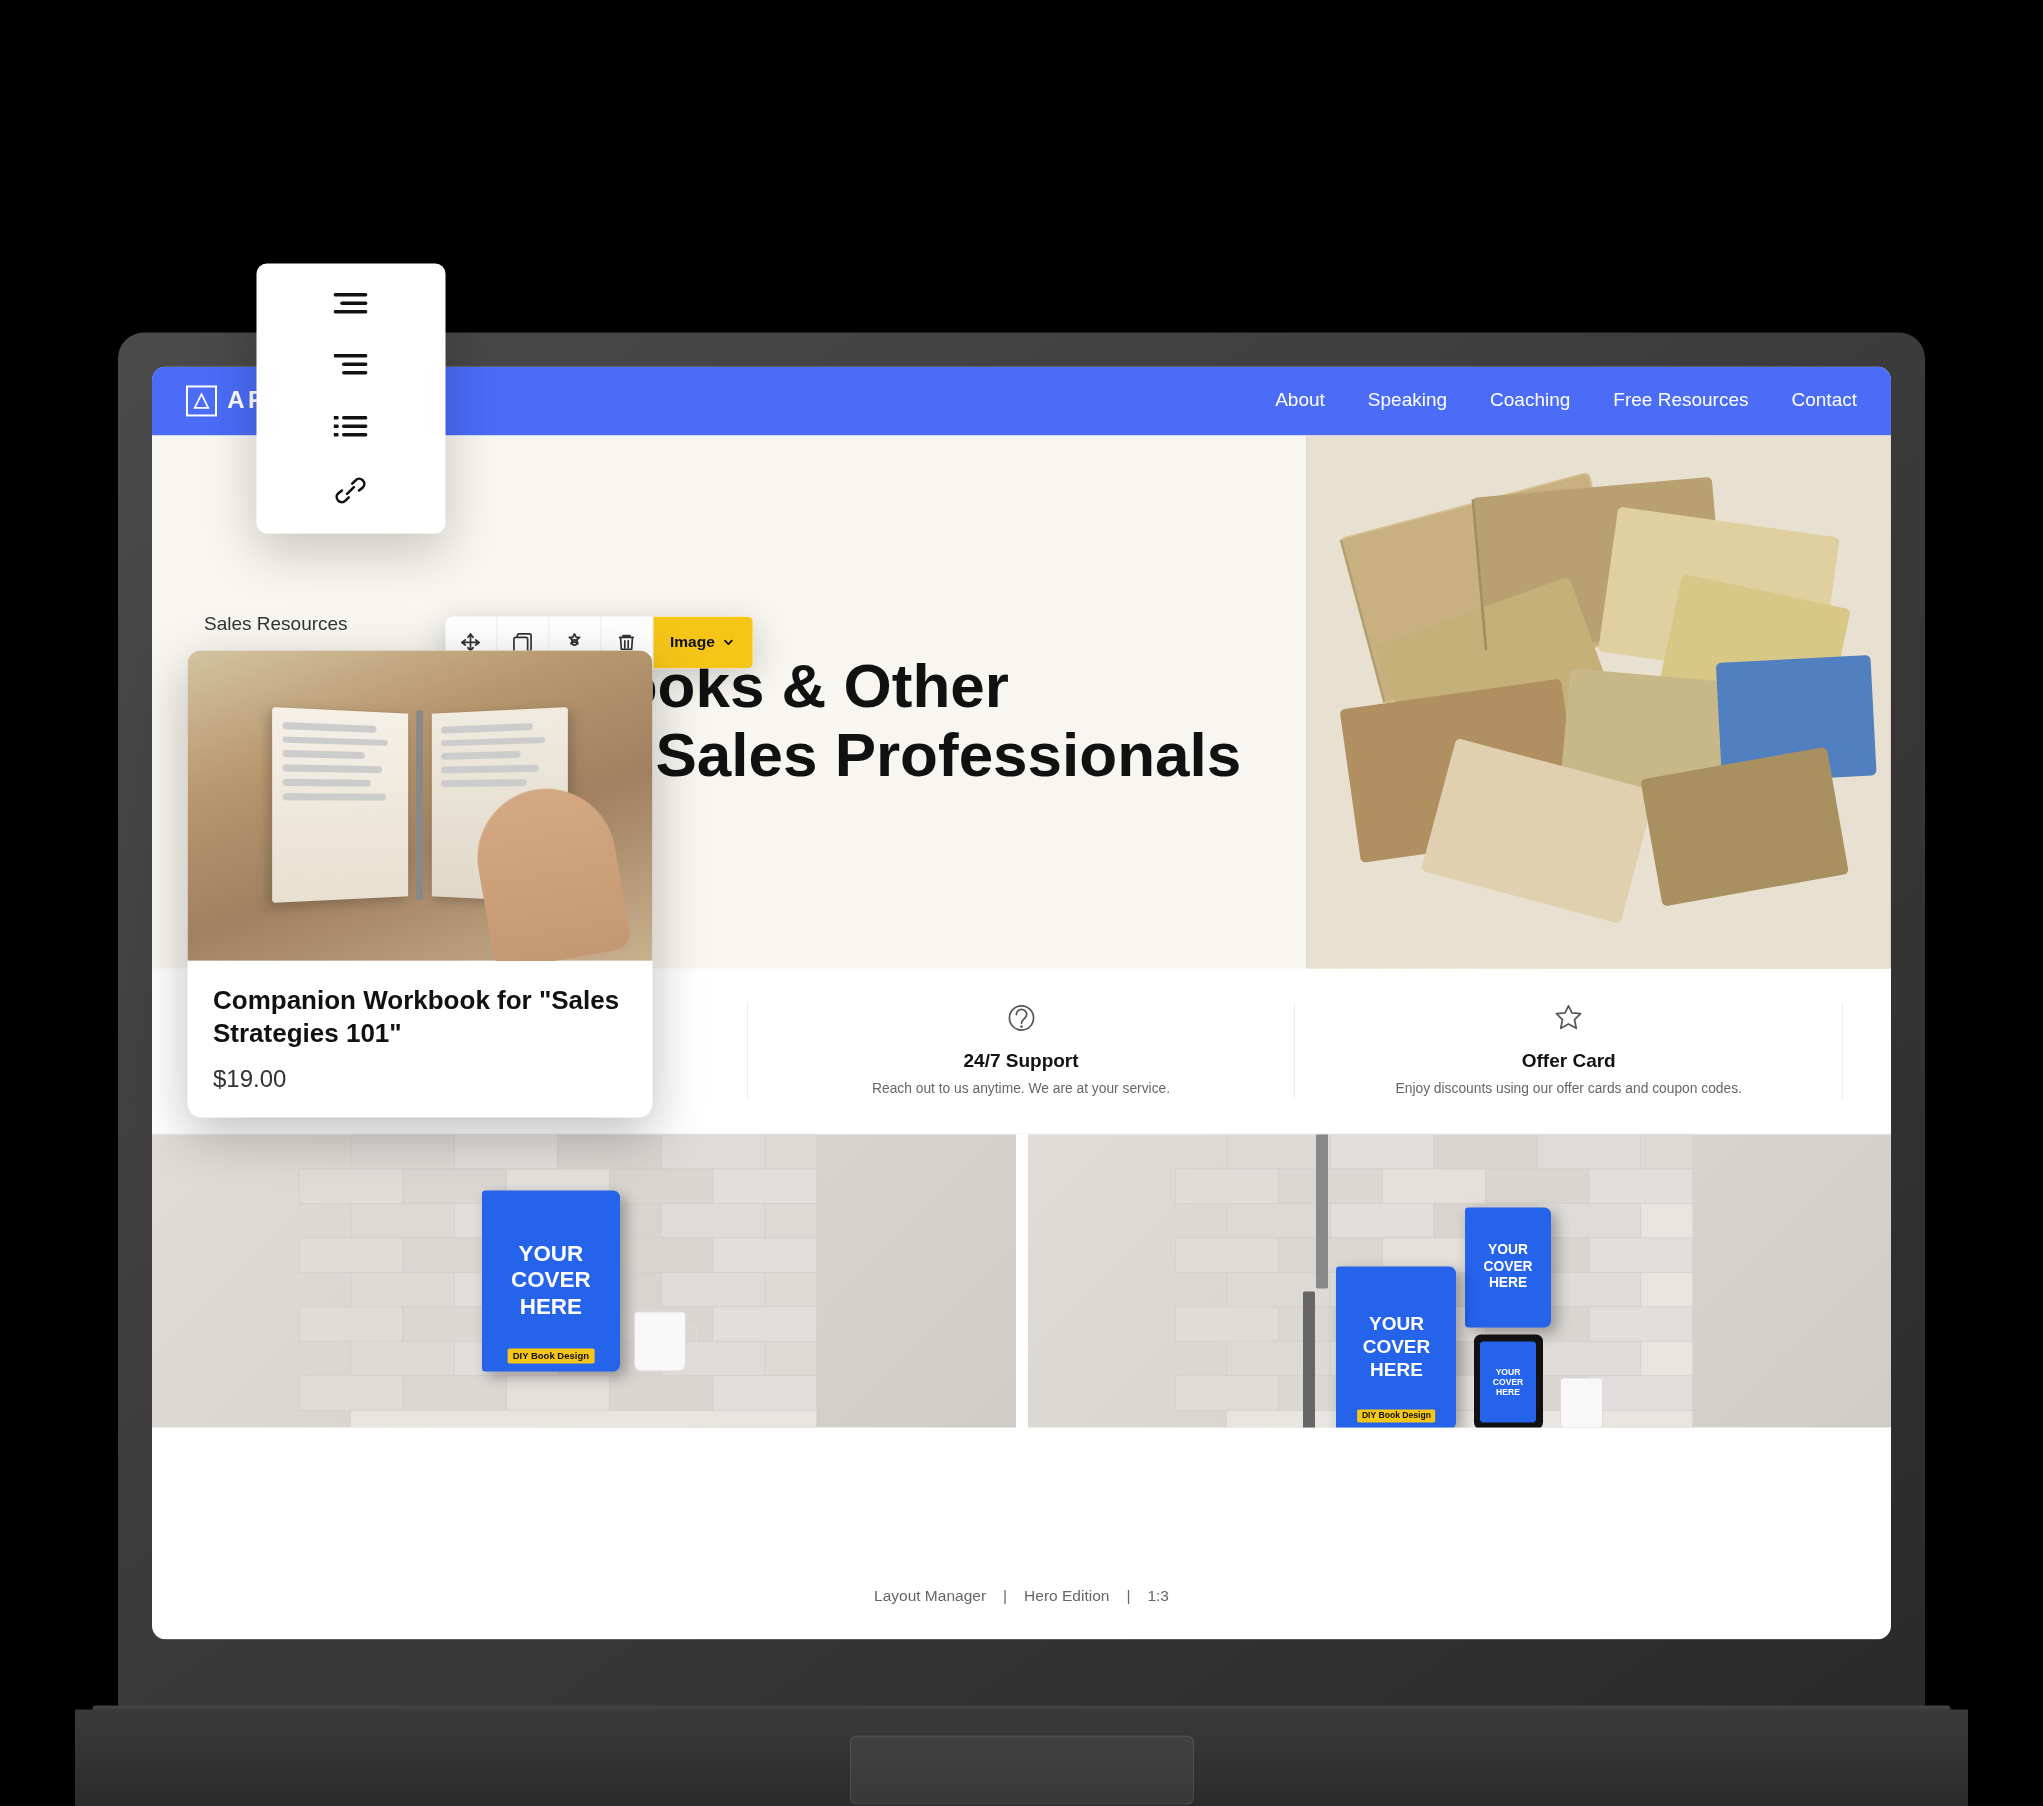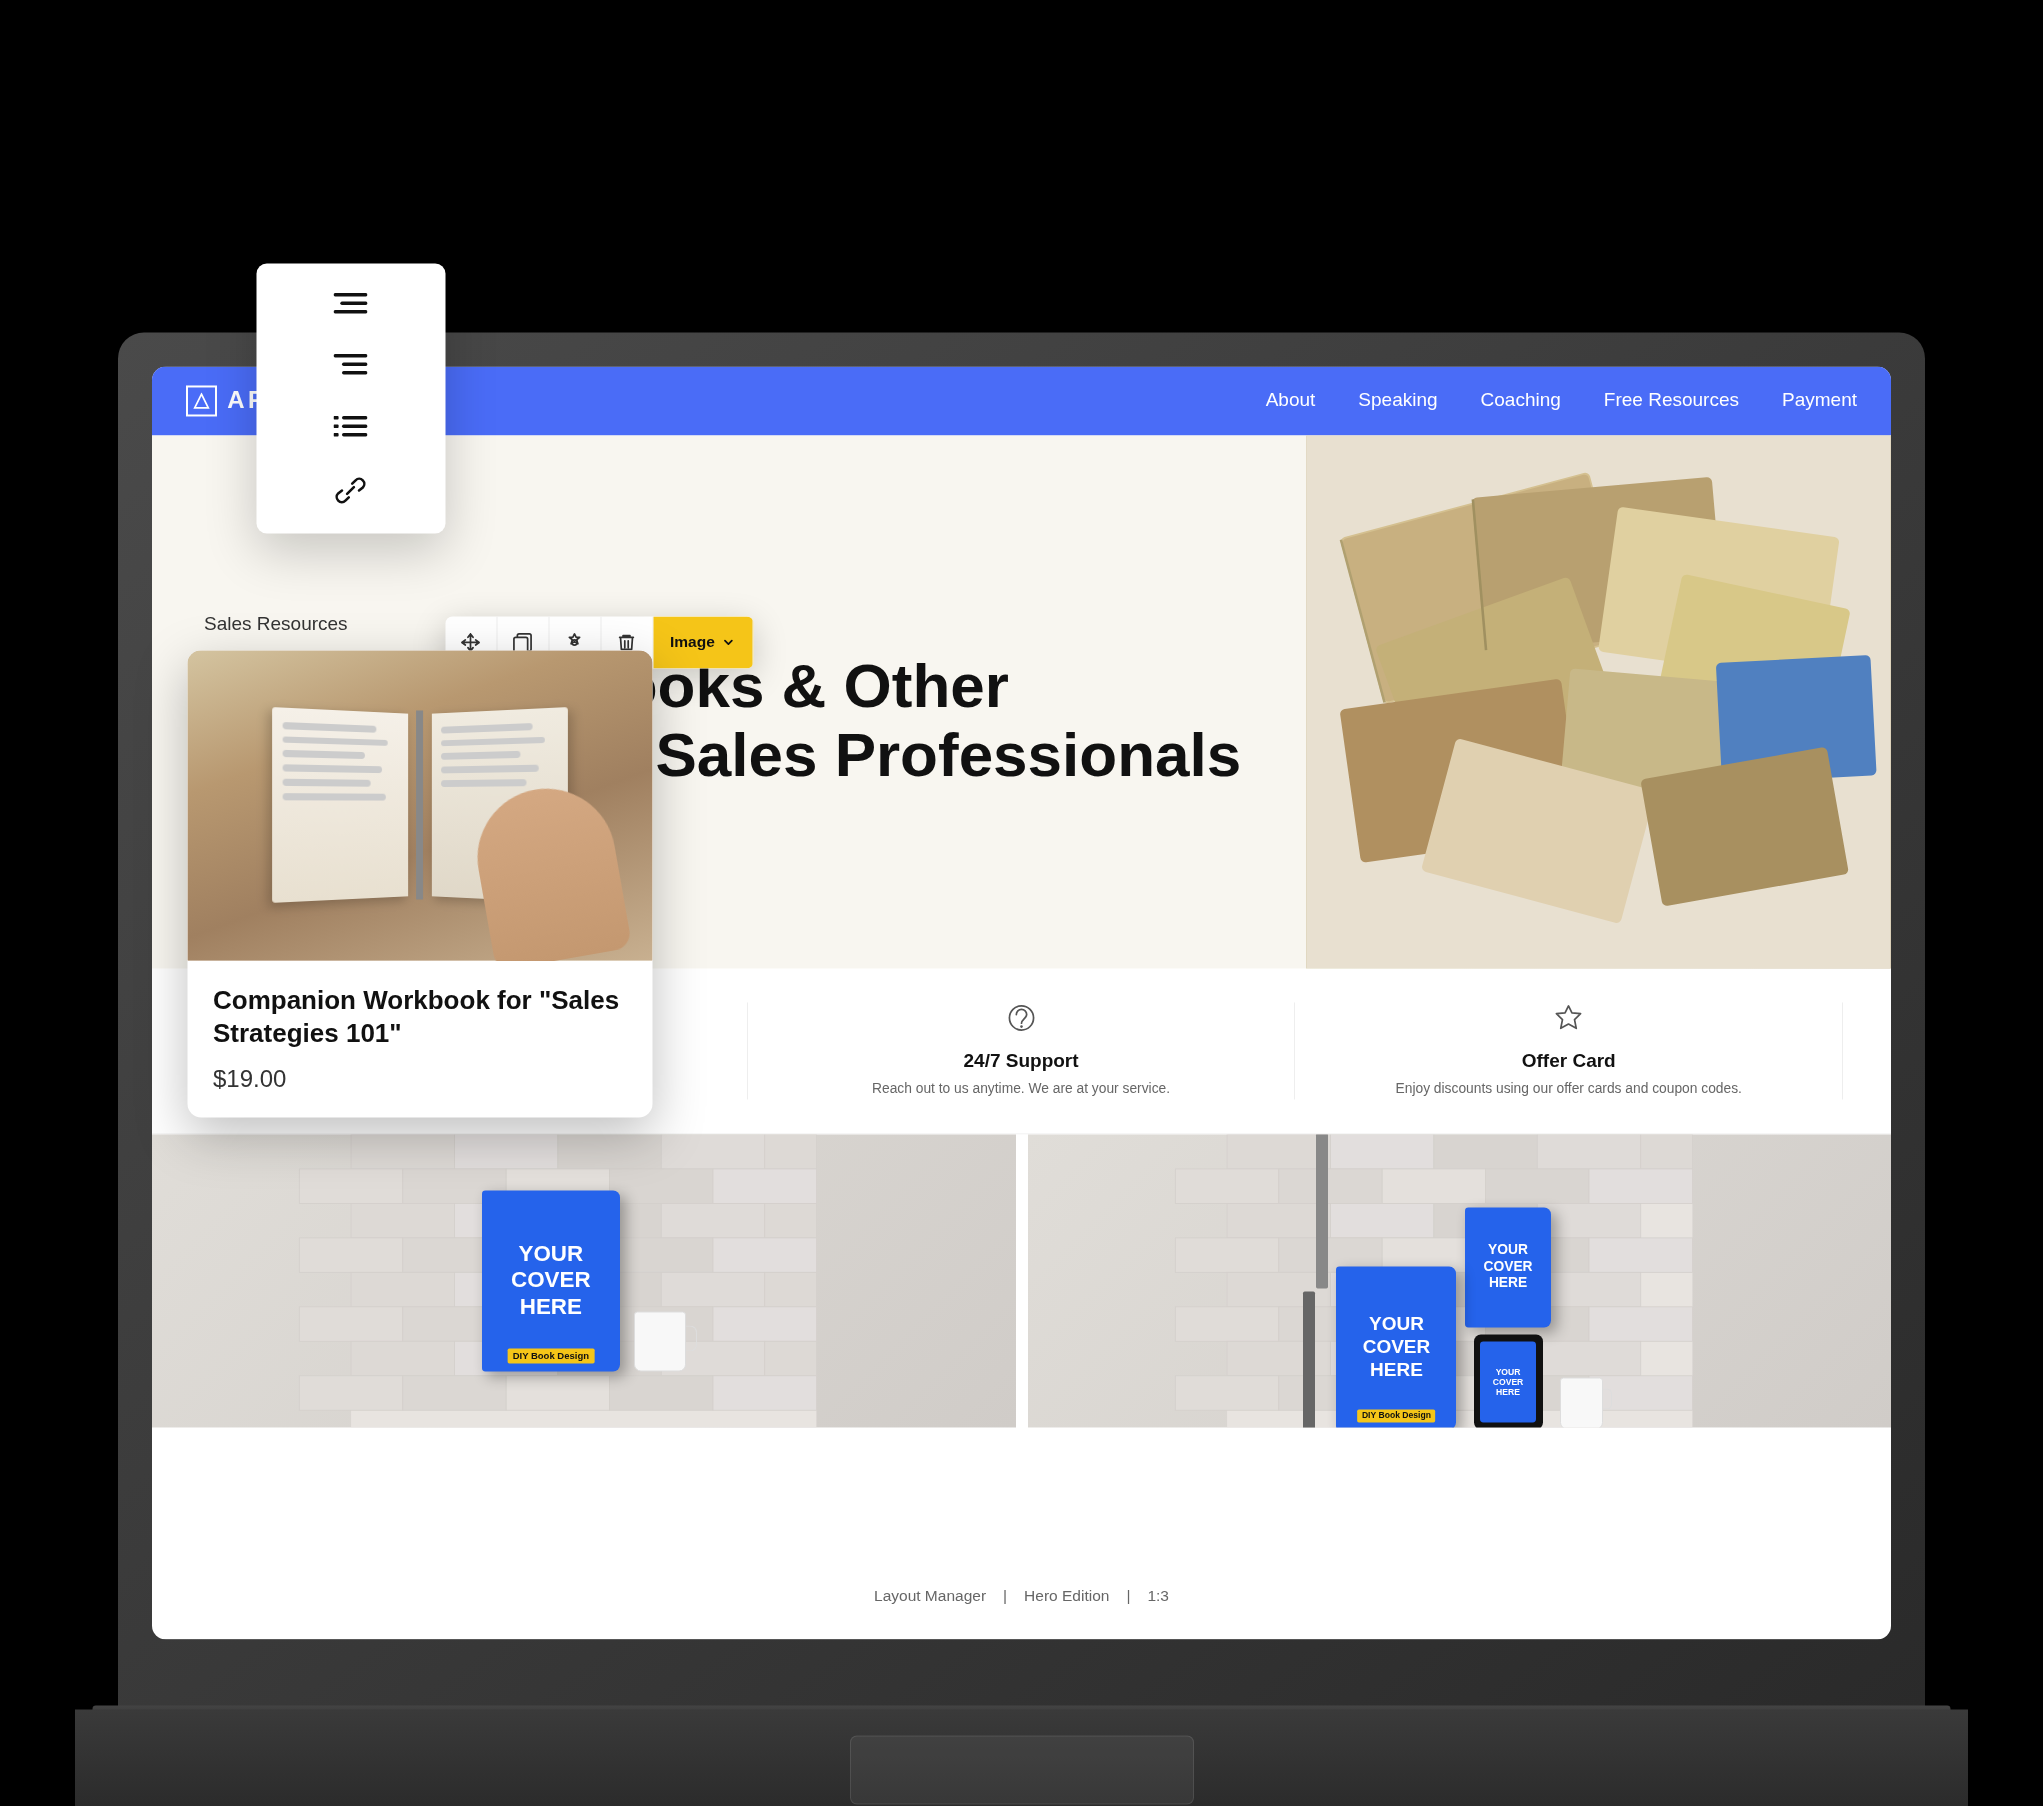--- a/index.html
+++ b/index.html
@@ -530,21 +530,21 @@
                 <polygon points="10,2 18,18 2,18" fill="none" stroke="white" stroke-width="2"></polygon>
               </svg>
             </div>
             <span>APEX</span>
           </div>
           <div class="nav-links">
             <a class="nav-link">About</a>
             <a class="nav-link">Speaking</a>
             <a class="nav-link">Coaching</a>
             <a class="nav-link">Free Resources</a>
-            <a class="nav-link">Payment</a>
+            <a class="nav-link">Contact</a>
           </div>
         </nav>
 
         <div class="hero">
           <div class="hero-text">
             <div class="hero-label">Sales Resources</div>
             <h1 class="hero-title">Books, Workbooks &amp; Other Resources For Sales Professionals</h1>
           </div>
 
           <div class="hero-image">

